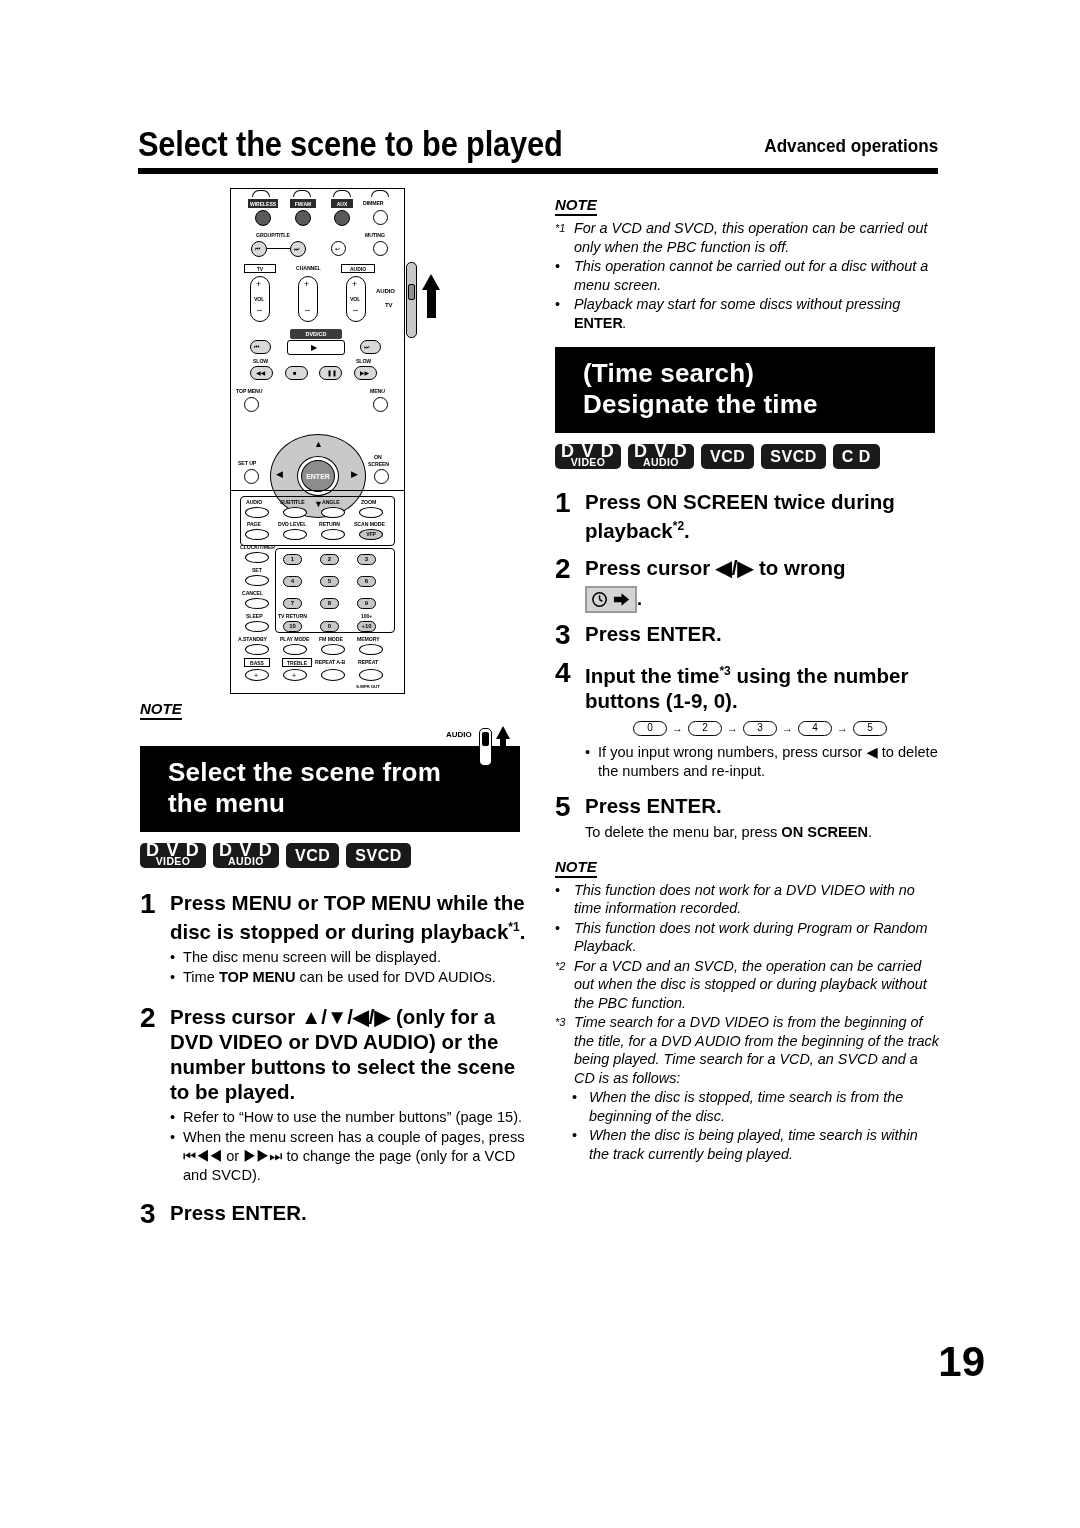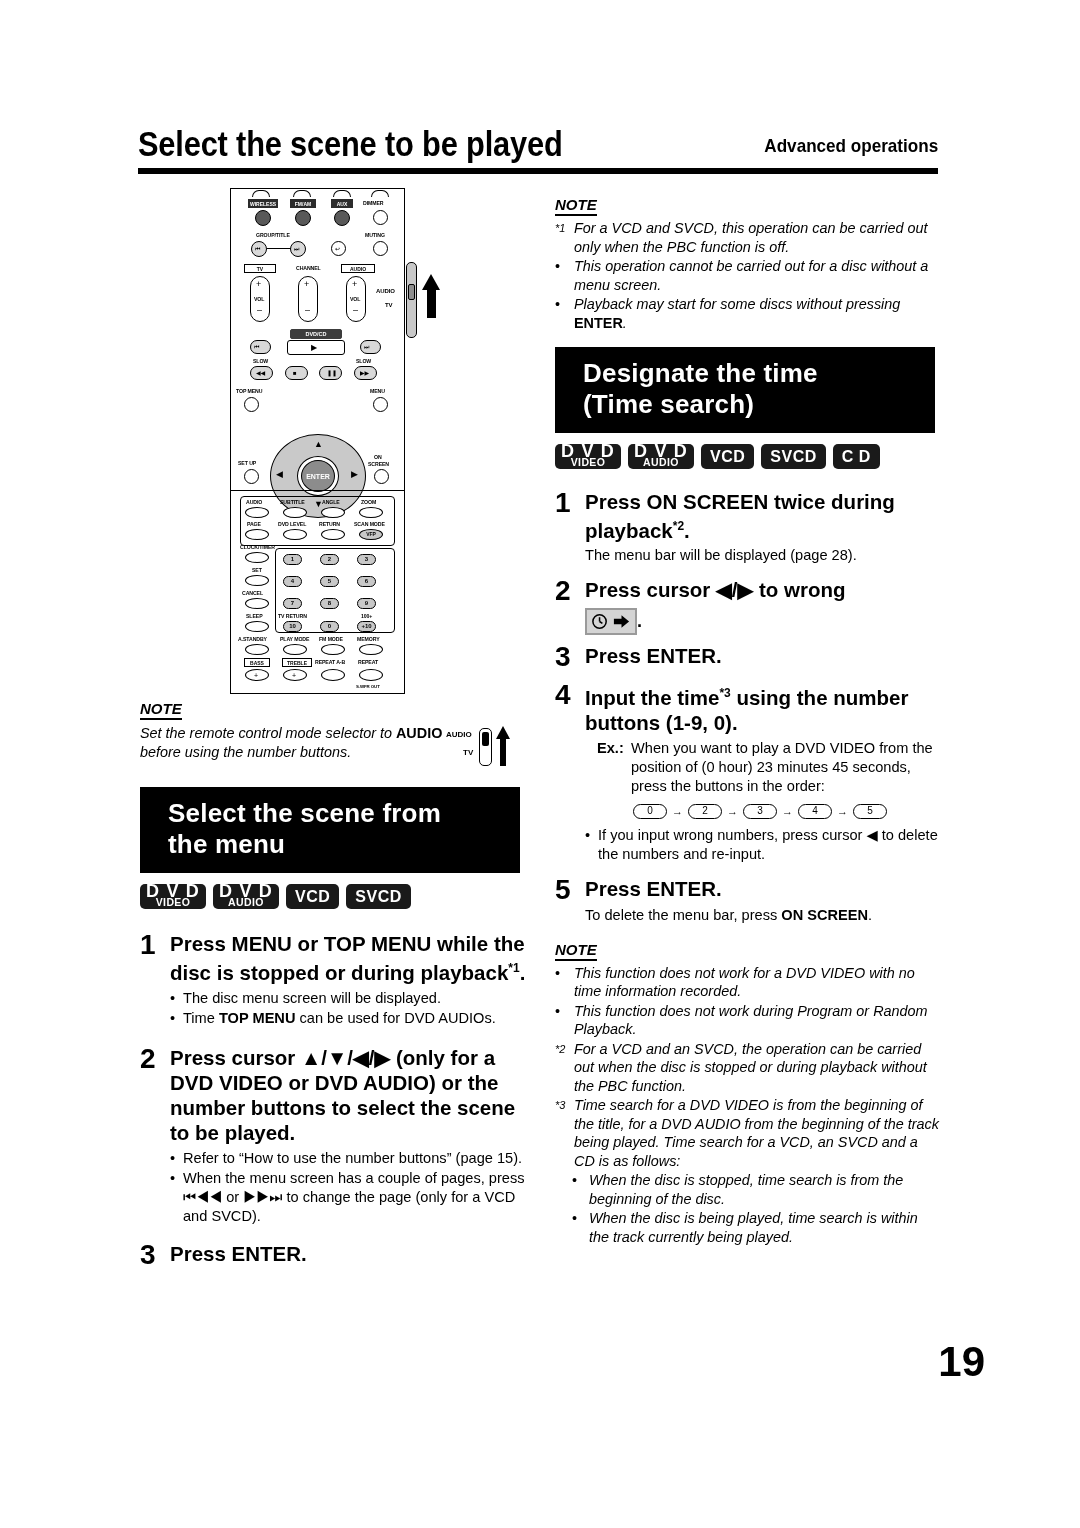--- a/index.html
+++ b/index.html
@@ -346,24 +346,20 @@
     <div class="rc-lbl" style="left:128px;top:496px;font-size:4.4px;">S.WFR OUT</div>
 
     <div style="position:absolute;left:194px;top:86px;width:0;height:0;border-left:9px solid transparent;border-right:9px solid transparent;border-bottom:16px solid #000;"></div>
     <div style="position:absolute;left:199px;top:100px;width:9px;height:30px;background:#000;"></div>
   </div>
 
   <div class="col-left">
 
     <div style="position:relative;">
       <div class="note-hd">NOTE</div>
-      <div class="note-body" style="margin-top:4px;width:310px;">
-        <span>Set the remote control mode selector to</span>
-        <b>AUDIO</b><span> before using the number buttons.</span>
-      </div>
       
       <div style="position:absolute;right:14px;top:26px;width:70px;height:46px;">
         <div style="position:absolute;left:0;top:4px;font-size:8px;font-weight:bold;">AUDIO</div>
         <div style="position:absolute;left:17px;top:22px;font-size:8px;font-weight:bold;">TV</div>
         <div style="position:absolute;left:33px;top:2px;width:13px;height:38px;border:1.6px solid #000;border-radius:5px;background:#fff;"></div>
         <div style="position:absolute;left:36px;top:6px;width:7px;height:14px;background:#000;border-radius:2px;"></div>
         <div style="position:absolute;left:50px;top:0;width:0;height:0;border-left:7px solid transparent;border-right:7px solid transparent;border-bottom:13px solid #000;"></div>
         <div style="position:absolute;left:54px;top:12px;width:6px;height:28px;background:#000;"></div>
       </div>
     </div>
@@ -438,22 +434,22 @@
           <span style="flex:1;">This operation cannot be carried out for a disc without a menu screen.</span>
         </div>
         <div style="display:flex;margin-top:1px;">
           <span style="width:19px;flex:none;font-style:normal;">•</span>
           <span style="flex:1;"><span>Playback may start for some discs without pressing </span><b>ENTER</b><span>.</span></span>
         </div>
       </div>
     </div>
 
     <div class="banner" style="margin-top:15px;width:380px;">
+      <div>(Time search)</div>
       <div>Designate the time</div>
-      <div>(Time search)</div>
     </div>
 
     <div class="badges" style="margin-top:11px;">
       <div class="badge">
         <span class="l1">D V D</span>
         <span class="l2">VIDEO</span>
       </div>
       <div class="badge">
         <span class="l1">D V D</span>
         <span class="l2">AUDIO</span>
@@ -462,21 +458,20 @@
       <div class="badge single">SVCD</div>
       <div class="badge single">C D</div>
     </div>
 
     <div class="step" style="margin-top:20px;">
       <div class="step-num">1</div>
       <div class="step-txt">
         <span>Press ON SCREEN twice during playback</span><sup>*2</sup><span>.</span>
       </div>
     </div>
-    <div class="sub">The menu bar will be displayed (page 28).</div>
 
     <div class="step" style="margin-top:12px;">
       <div class="step-num">2</div>
       <div class="step-txt">
         <span>Press cursor ◀/▶ to wrong</span>
         <div style="margin-top:5px;">
           <span class="clockbtn">
             <svg width="19" height="19" viewBox="0 0 20 20">
               <circle cx="9" cy="10" r="7" fill="none" stroke="#000" stroke-width="1.6"></circle>
               <line x1="9" y1="10" x2="9" y2="5.5" stroke="#000" stroke-width="1.6"></line>
@@ -494,24 +489,20 @@
       <div class="step-num">3</div>
       <div class="step-txt">Press ENTER.</div>
     </div>
 
     <div class="step" style="margin-top:11px;">
       <div class="step-num">4</div>
       <div class="step-txt">
         <span>Input the time</span><sup>*3</sup><span> using the number buttons (1-9, 0).</span>
       </div>
     </div>
-    <div class="ex">
-      <span class="exl">Ex.:</span>
-      <span style="flex:1;">When you want to play a DVD VIDEO from the position of (0 hour) 23 minutes 45 seconds, press the buttons in the order:</span>
-    </div>
     <div class="numseq">
       <span class="nb">0</span>
       <span class="ar">→</span>
       <span class="nb">2</span>
       <span class="ar">→</span>
       <span class="nb">3</span>
       <span class="ar">→</span>
       <span class="nb">4</span>
       <span class="ar">→</span>
       <span class="nb">5</span>

